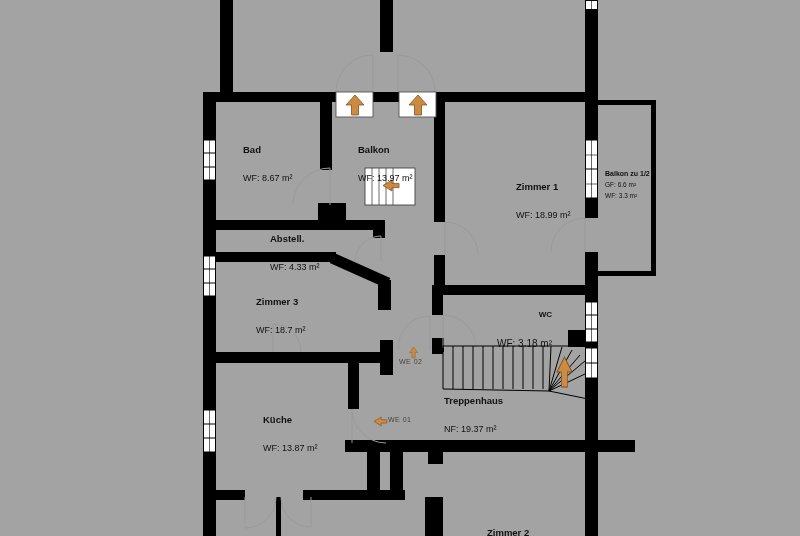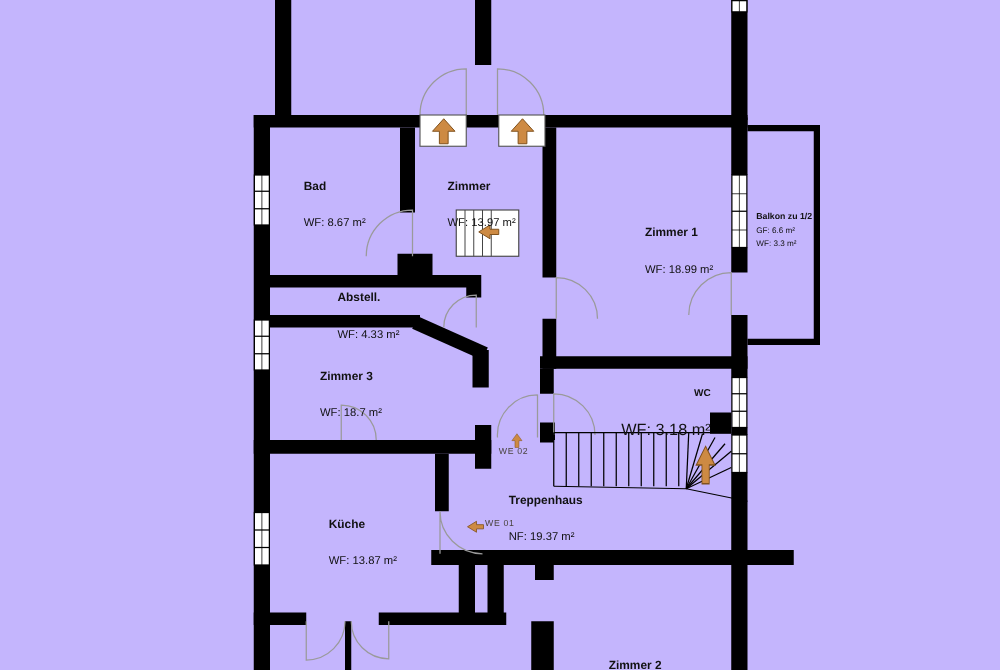--- a/index.html
+++ b/index.html
@@ -1,26 +1,26 @@
 <!DOCTYPE html>
 <html><head>
 <meta charset="utf-8">
 <style>
   html,body{margin:0;padding:0;background:#fff;}
-  .canvas{position:relative;width:800px;height:536px;background:#c4b5fd;overflow:hidden;
+  .canvas{position:relative;width:800px;height:536px;background:#a3a3a3;overflow:hidden;
           font-family:"Liberation Sans", sans-serif;color:#111;}
   svg{position:absolute;left:0;top:0;}
   .room-label{position:absolute;white-space:nowrap;line-height:13px;}
   .rname{font-weight:bold;font-size:9.5px;}
   .rarea{font-size:9px;margin-top:16px;}
   .room-label.small{line-height:10px;}
   .room-label.small .rname{font-size:7px;}
   .room-label.small .rarea{font-size:6.5px;margin-top:1px;}
   .room-label.mid .rname{font-size:8px;text-align:right;}
-  .room-label.mid .rarea{font-size:13px;}
+  .room-label.mid .rarea{font-size:10px;}
   .we-marker{position:absolute;font-size:7px;color:#4a443f;letter-spacing:0.5px;white-space:nowrap;}
 </style>
 </head>
 <body>
 
 <div class="canvas">
 
   <svg width="800" height="536" viewBox="0 0 800 536">
 
     <g fill="#000000">
@@ -182,21 +182,21 @@
       </g>
     </g>
   </svg>
 
   <div class="room-label" style="left:243px;top:143px;">
     <div class="rname">Bad</div>
     <div class="rarea">WF: 8.67 m²</div>
   </div>
 
   <div class="room-label" style="left:358px;top:143px;">
-    <div class="rname">Zimmer</div>
+    <div class="rname">Balkon</div>
     <div class="rarea">WF: 13.97 m²</div>
   </div>
 
   <div class="room-label" style="left:516px;top:180px;">
     <div class="rname">Zimmer 1</div>
     <div class="rarea">WF: 18.99 m²</div>
   </div>
 
   <div class="room-label small" style="left:605px;top:169px;">
     <div class="rname">Balkon zu 1/2</div>
@@ -212,21 +212,21 @@
   <div class="room-label" style="left:256px;top:295px;">
     <div class="rname">Zimmer 3</div>
     <div class="rarea">WF: 18.7 m²</div>
   </div>
 
   <div class="room-label mid" style="left:497px;top:308px;">
     <div class="rname">WC</div>
     <div class="rarea">WF: 3.18 m²</div>
   </div>
 
-  <div class="room-label" style="left:407px;top:394px;">
+  <div class="room-label" style="left:444px;top:394px;">
     <div class="rname">Treppenhaus</div>
     <div class="rarea">NF: 19.37 m²</div>
   </div>
 
   <div class="room-label" style="left:263px;top:413px;">
     <div class="rname">Küche</div>
     <div class="rarea">WF: 13.87 m²</div>
   </div>
 
   <div class="room-label" style="left:487px;top:526px;">

